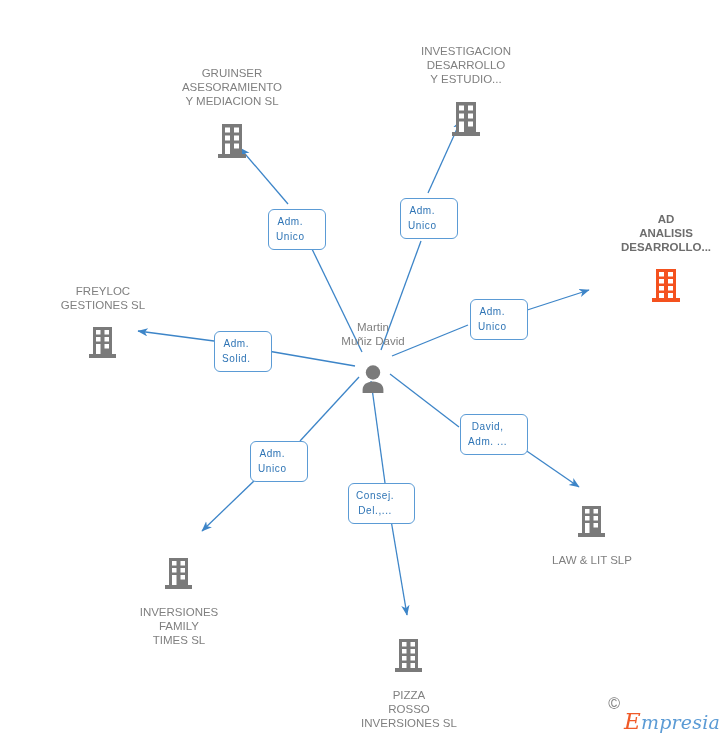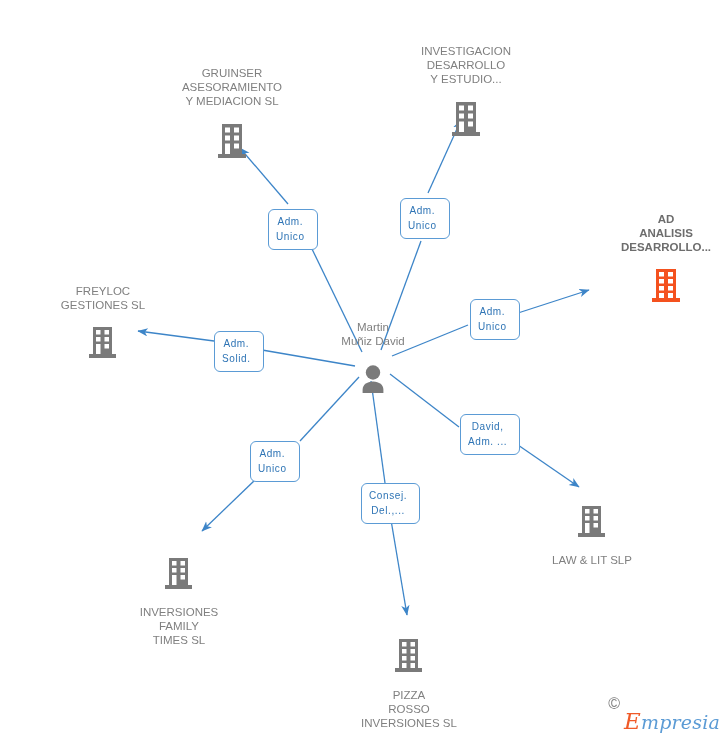--- a/index.html
+++ b/index.html
@@ -53,21 +53,21 @@
   .edge-label {
     position: absolute;
     border: 1.3px solid #5b9bd5;
     border-radius: 6px;
     background: #ffffff;
     color: #2e74b5;
     font-size: 10px;
     line-height: 15px;
     letter-spacing: 0.6px;
     text-align: center;
-    padding: 4px 12px 5px 7px;
+    padding: 4px 20px 5px 7px;
     white-space: pre-line;
     box-sizing: border-box;
   }
   .watermark {
     position: absolute;
     right: 8px;
     bottom: 6px;
     display: flex;
     align-items: center;
     gap: 4px;
@@ -298,21 +298,21 @@
   <div class="edge-label" style="left:400px; top:198px;">Adm.
 Unico</div>
   <div class="edge-label" style="left:470px; top:299px;">Adm.
 Unico</div>
   <div class="edge-label" style="left:214px; top:331px;">Adm.
 Solid.</div>
   <div class="edge-label" style="left:460px; top:414px;">David,
 Adm. ...</div>
   <div class="edge-label" style="left:250px; top:441px;">Adm.
 Unico</div>
-  <div class="edge-label" style="left:361px; top:483px;text-align:center;">Consej.
+  <div class="edge-label" style="left:348px; top:483px;text-align:center;">Consej.
 Del.,...</div>
 
   <div class="watermark">
     <span class="copy">©</span>
     <span class="brand"><span class="cap">E</span><span>mpresia</span></span>
   </div>
 
 </div>
 
 </body></html>

